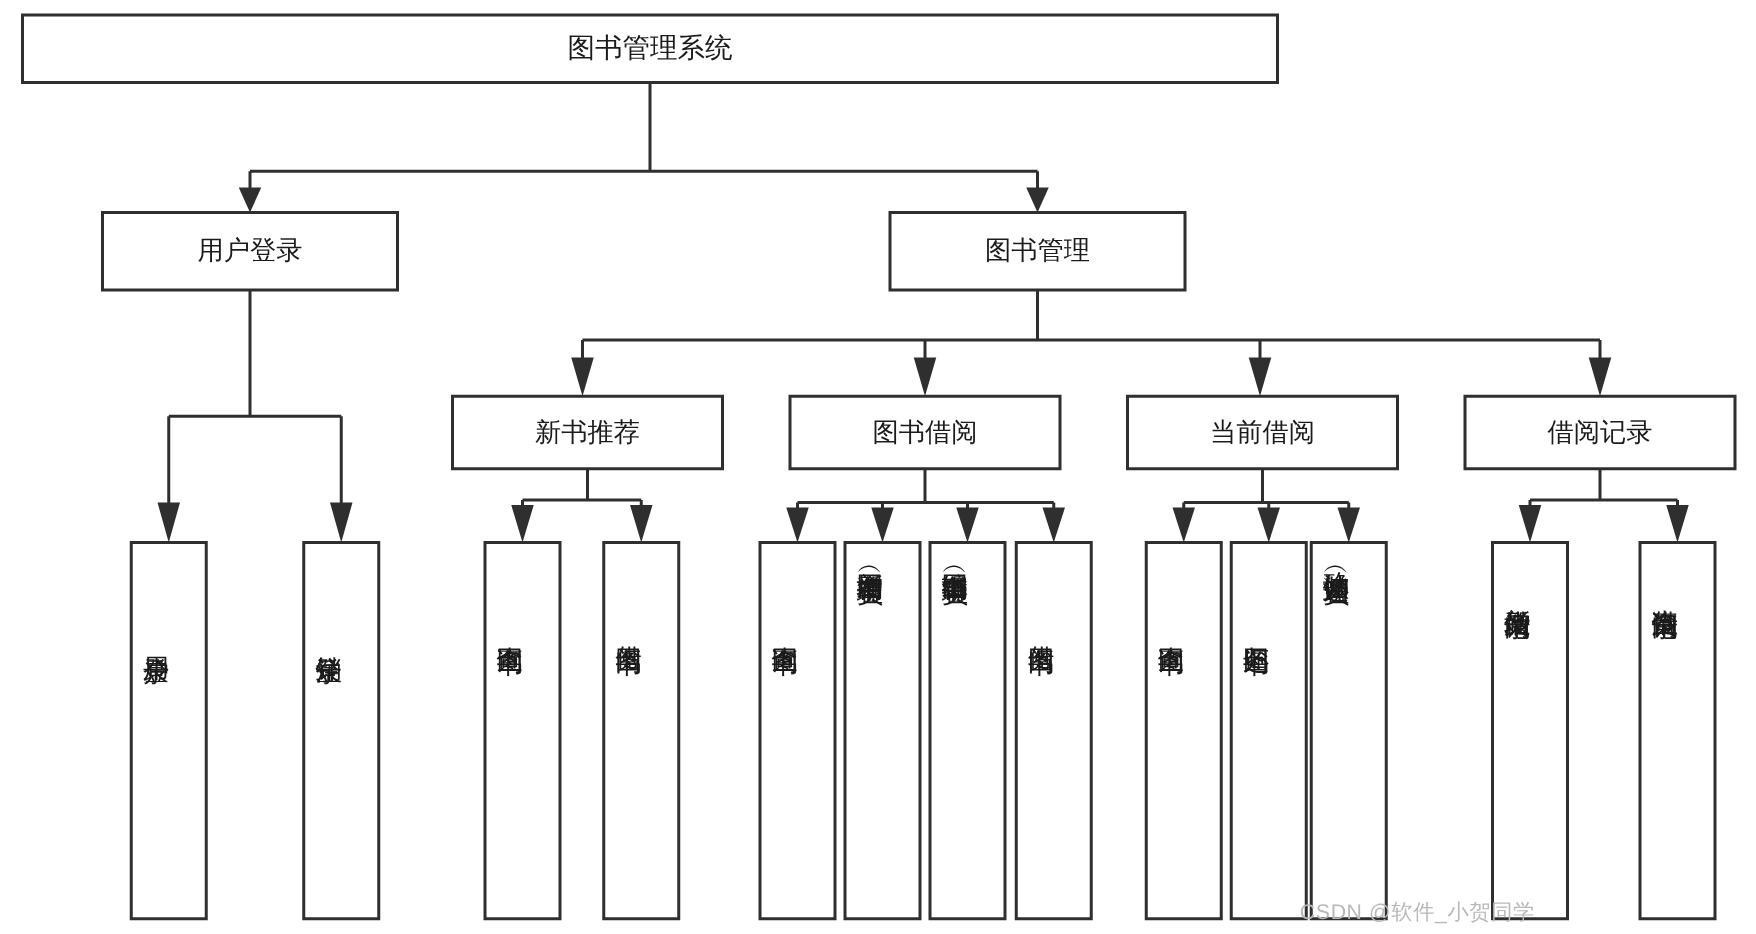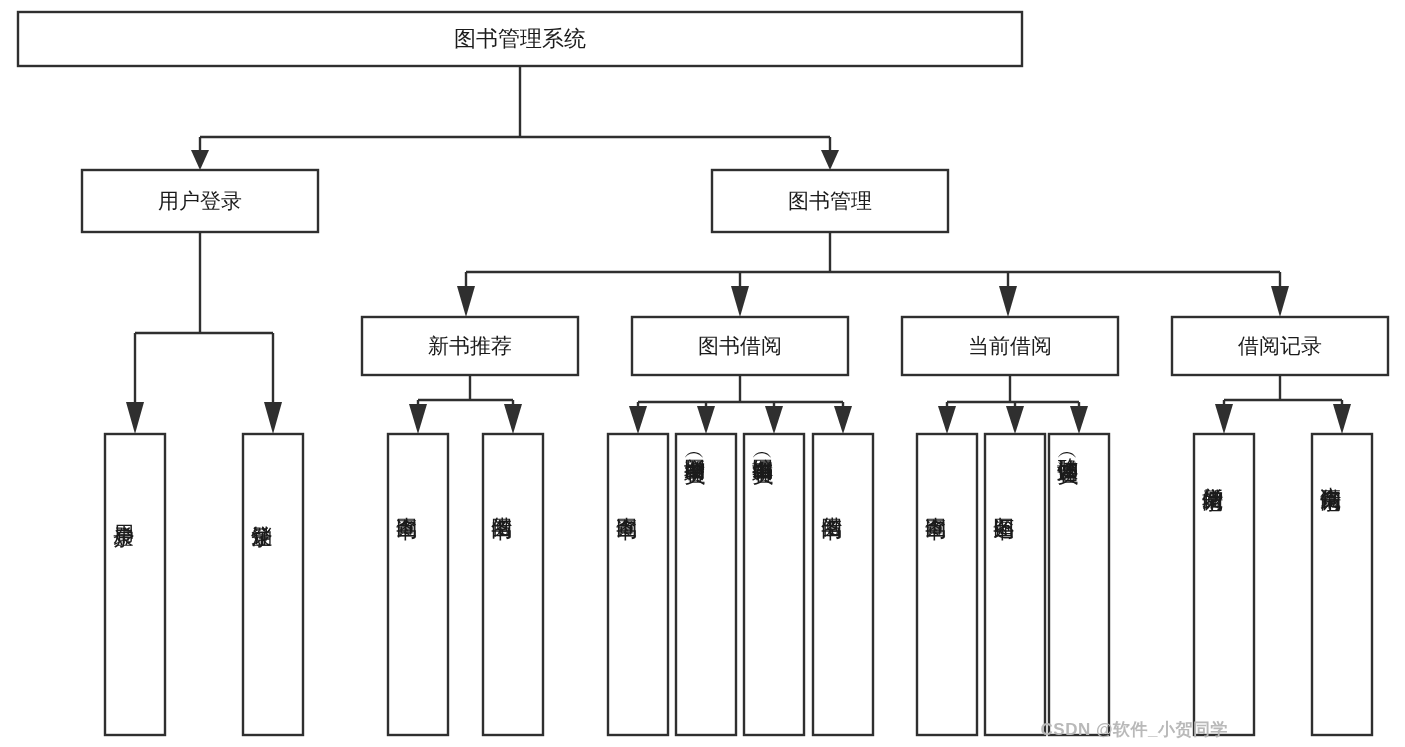--- a/index.html
+++ b/index.html
@@ -72,21 +72,20 @@
   }
   .watermark {
     position: absolute;
     right: 8px;
     bottom: 6px;
     font-family: "Liberation Sans", "DejaVu Sans", sans-serif;
     font-size: 17px;
     color: #b9b9b9;
     letter-spacing: 0.5px;
     white-space: nowrap;
-    font-weight: bold;
   }
 </style>
 </head>
 <body>
 
 <div id="diagram-root">
 
   <svg class="diagram-canvas" viewBox="0 0 1405 747">
 
     <g>

